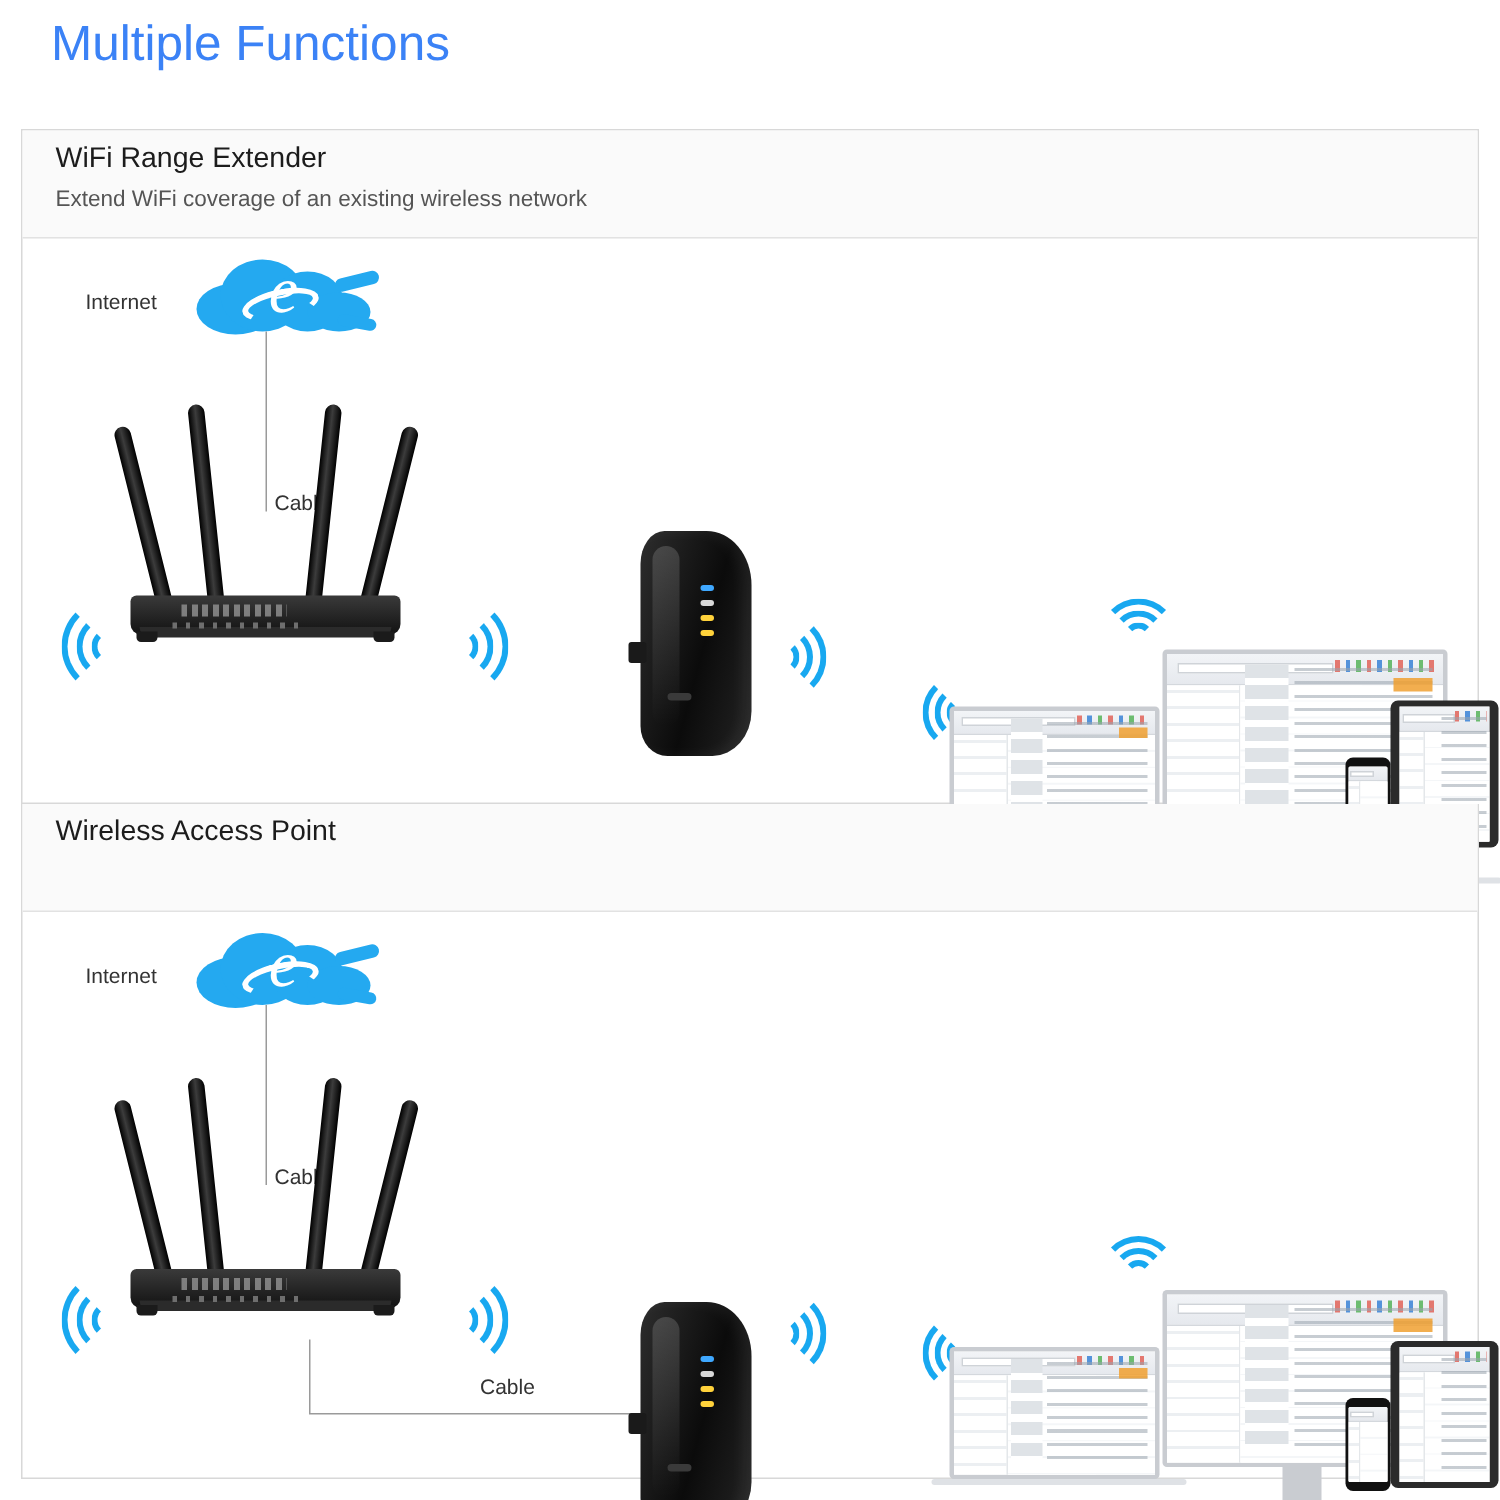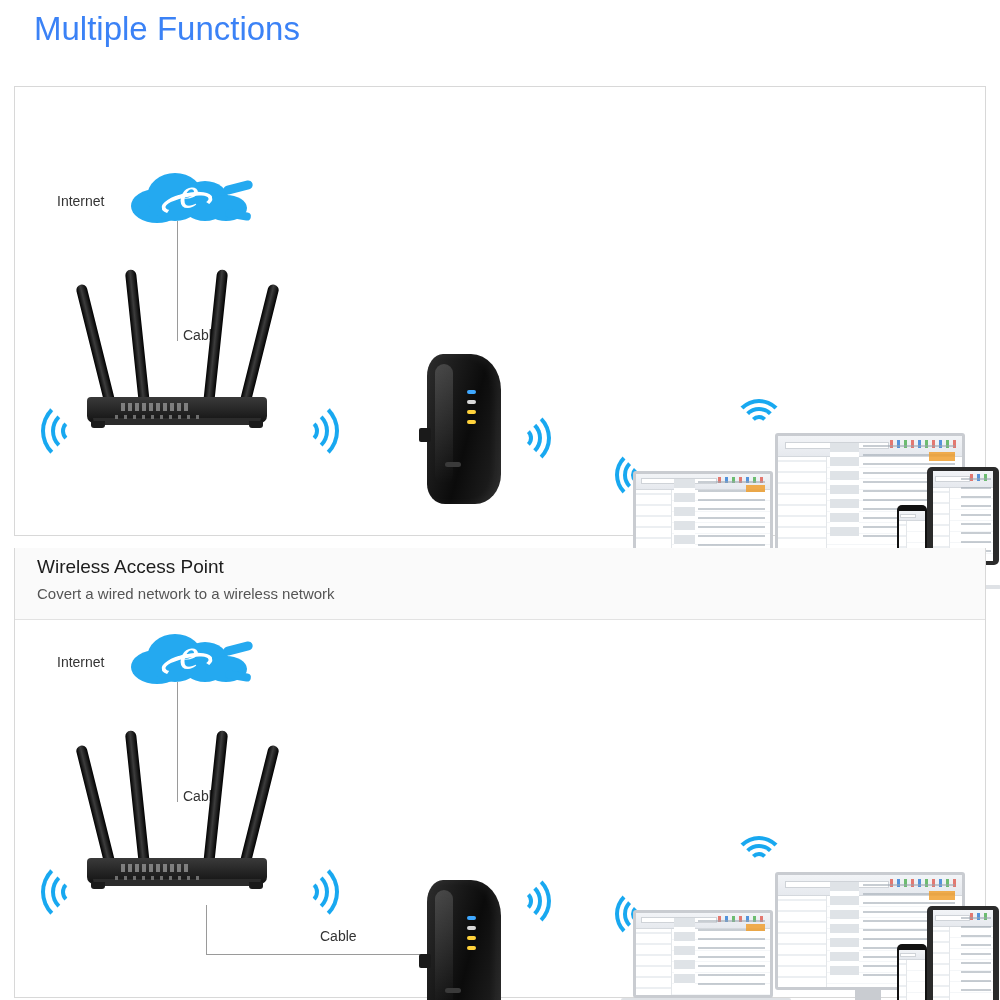--- a/index.html
+++ b/index.html
@@ -26,21 +26,21 @@
   }
   .panel {
     position: absolute;
     left: 14px;
     width: 972px;
     border: 1px solid #d8d8d8;
     box-sizing: border-box;
     background: #fff;
   }
   #panel-1 { top: 86px; height: 450px; }
-  #panel-2 { top: 548px; height: 450px; border-top: none; }
+  #panel-2 { top: 536px; height: 450px; border-top: none; }
 
   .panel-header {
     position: absolute;
     left: 0; top: 0;
     width: 100%;
     height: 72px;
     background: #fafafa;
     border-bottom: 1px solid #e2e2e2;
     box-sizing: border-box;
   }
@@ -343,20 +343,24 @@
     border-radius: 2px;
   }
 </style>
 </head>
 <body>
 
 <div class="page-title">Multiple Functions</div>
 
 <div class="panel" id="panel-1">
 
+  <div class="panel-header">
+    <div class="panel-title">WiFi Range Extender</div>
+    <div class="panel-sub">Extend WiFi coverage of an existing wireless network</div>
+  </div>
 
   <div class="scene">
 
     <div class="label" style="left:42px; top:34px;">Internet</div>
     <div class="cloud" style="left:110px; top:8px;">
       <div class="b b1"></div>
         <div class="b b2"></div>
         <div class="b b3"></div>
         <div class="b b4"></div>
       <div class="tail1"></div>
@@ -489,21 +493,20 @@
       <div class="desk" style="left:206px; top:176px; width:180px;"></div>
     </div>
 
   </div>
 </div>
 
 <div class="panel" id="panel-2">
 
   <div class="panel-header">
     <div class="panel-title">Wireless Access Point</div>
-    <div class="panel-sub">Covert a wired network to a wireless network</div>
   </div>
 
   <div class="scene">
 
     <div class="label" style="left:42px; top:34px;">Internet</div>
     <div class="cloud" style="left:110px; top:8px;">
       <div class="b b1"></div>
         <div class="b b2"></div>
         <div class="b b3"></div>
         <div class="b b4"></div>

